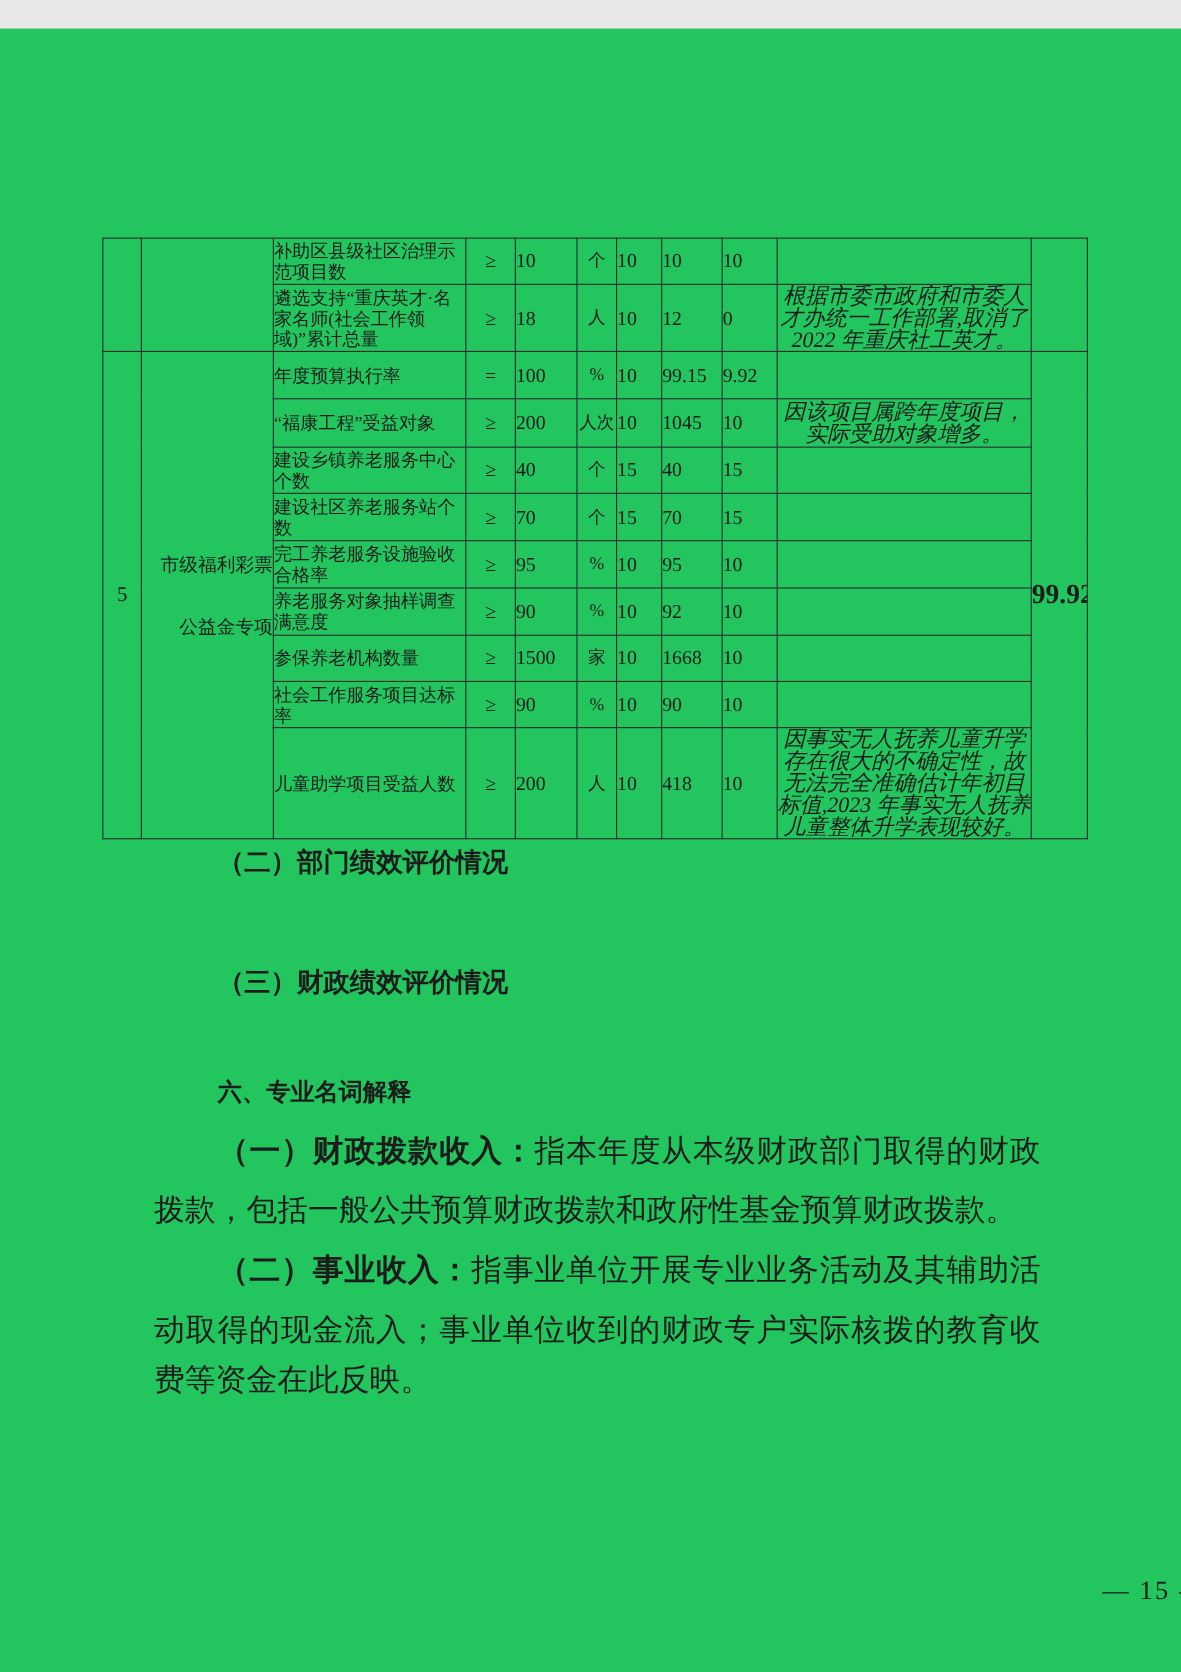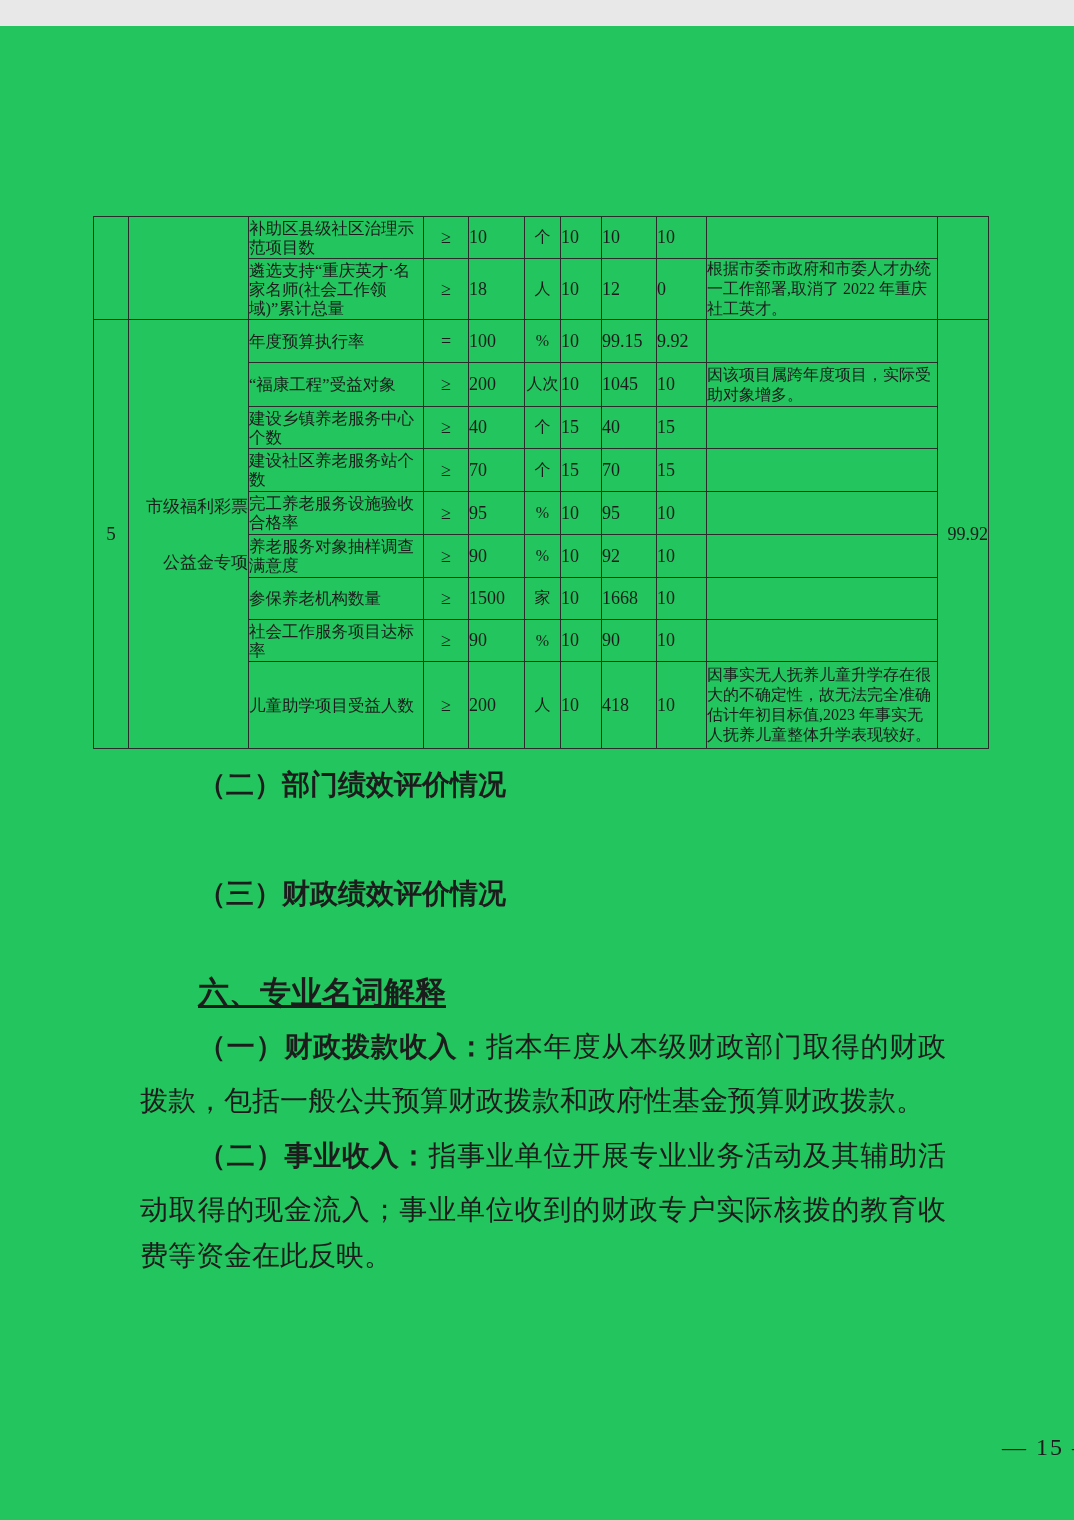--- a/index.html
+++ b/index.html
@@ -26,57 +26,57 @@
     padding:0;
   }
   td.ind{
     font-size:16.5px;line-height:19px;
     padding:2px 3px 2px 5px;text-align:left;
   }
   td.op{font-size:18px;text-align:center;}
   td.num{font-size:18px;}
   td.unit{font-size:16px;text-align:center;}
   td.note{
-    font-size:16px;line-height:20px;
-    padding:2px 3px;text-align:left;
+    font-size:20px;line-height:20px;
+    padding:2px 3px;text-align:center;font-style:italic;
   }
   td.seq{font-size:19px;text-align:center;}
-  td.total{font-size:18px;text-align:right;}
+  td.total{font-size:25px;text-align:right;font-weight:bold;}
   td.proj{font-size:17px;text-align:right;padding-left:11px;}
   td.proj .pl1{margin-bottom:33px;}
   tr.rA{height:42px}
   tr.rB{height:57px}
   tr.g0{height:43px}
   tr.g1{height:44px}
   tr.g2{height:42px}
   tr.g3{height:43px}
   tr.g4{height:43px}
   tr.g5{height:43px}
   tr.g6{height:42px}
   tr.g7{height:42px}
   tr.g8{height:87px}
   
   .line{
     position:absolute;
-    font-size:28px;
+    font-size:24px;
     line-height:34px;
     white-space:nowrap;
   }
   .wrapline{
     position:absolute;
     left:140px;width:806px;
     font-size:28px;line-height:34px;
     text-align:justify;
     text-align-last:justify;
     text-justify:inter-character;
   }
   .wrapline.noj{text-align:left;text-align-last:left;}
   .indent{text-indent:58px;}
   .b{font-weight:bold;}
-  .hei{font-family:"Liberation Sans", sans-serif;font-weight:bold;font-size:31px;text-decoration:underline;}
+  .hei{font-family:"Liberation Sans", sans-serif;font-weight:bold;font-size:22px;}
   .pageno{
     position:absolute;left:0;top:1408px;width:100%;
     text-align:right;font-size:24px;letter-spacing:2px;padding-left:24px;
   }
 </style>
 </head>
 <body>
 
 <div class="page">
 

